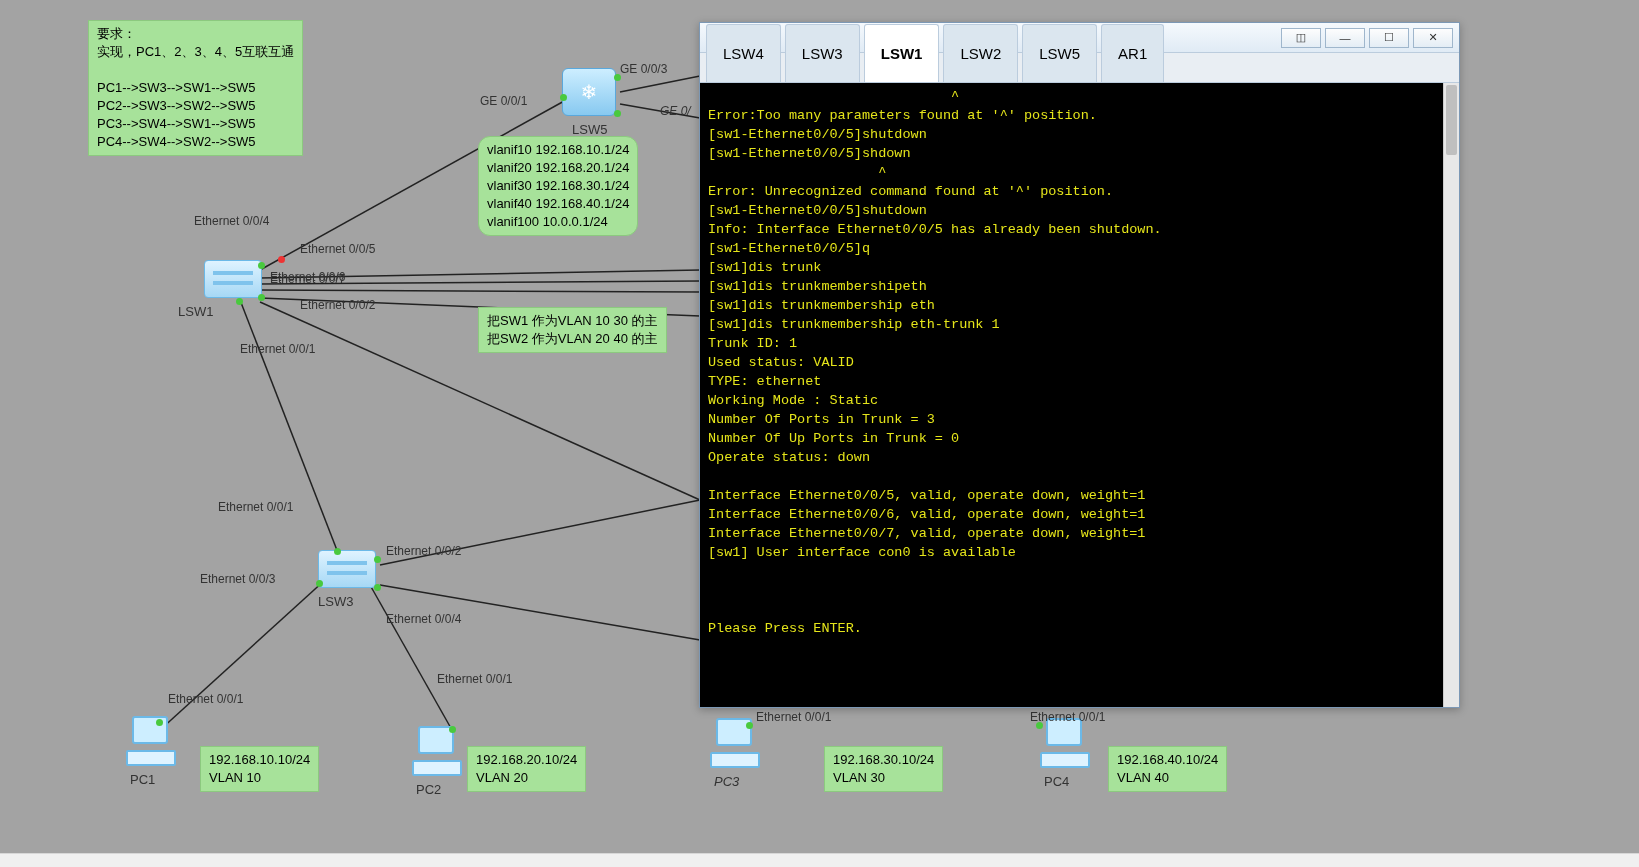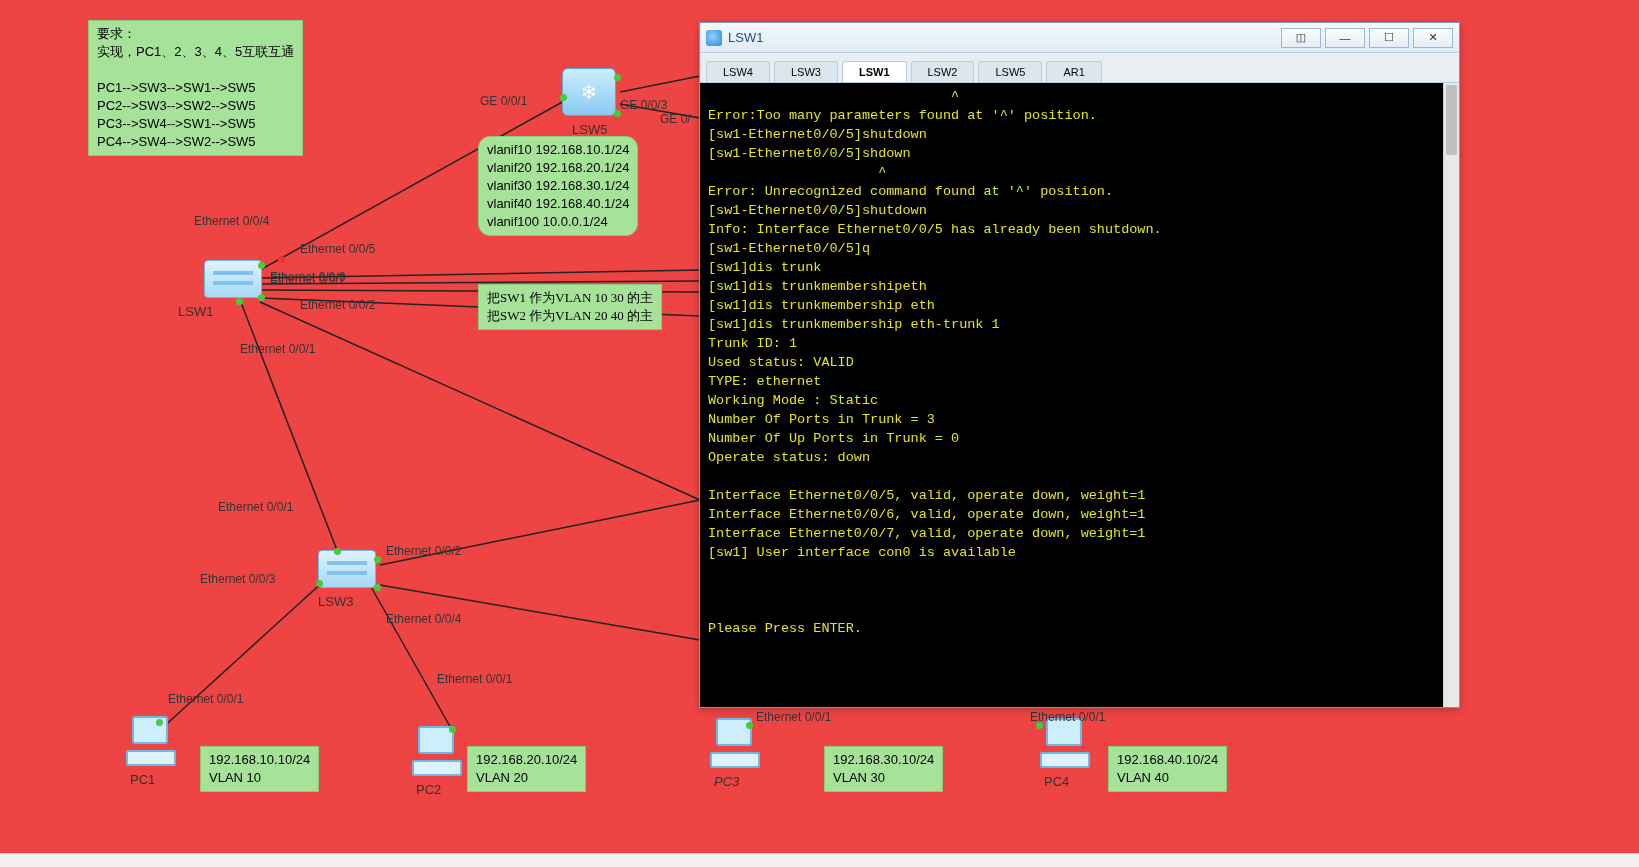--- a/index.html
+++ b/index.html
@@ -1,17 +1,17 @@
 <!DOCTYPE html>
 <html><head>
 <meta charset="utf-8">
 <style>
   * { box-sizing: border-box; margin: 0; padding: 0; }
   body { font-family: "Microsoft YaHei", Arial, sans-serif; font-size: 13px; background: #fff; overflow: hidden; width: 1639px; height: 867px; position: relative; }
-  .canvas { position: absolute; inset: 0; background: #ef4444; }
+  .canvas { position: absolute; inset: 0; background: #a3a3a3; }
   svg.topology { position: absolute; inset: 0; width: 100%; height: 100%; }
 
   .label { position: absolute; font-size: 12px; color: #333; white-space: nowrap; }
   .dev-label { position: absolute; font-size: 13px; color: #333; }
   .greenbox { position: absolute; background: #a7e29a; border: 1px solid #8cc97f; padding: 4px 8px; font-size: 13px; line-height: 18px; white-space: pre; }
 
   .device { position: absolute; }
   .switch-box { width: 58px; height: 38px; background: linear-gradient(#dff3ff,#a6d8f5); border: 1px solid #6bb9e8; border-radius: 4px; position: relative; }
   .switch-box::before, .switch-box::after { content:''; position:absolute; left:8px; right:8px; height:4px; background:#7fc3ec; }
   .switch-box::before { top:10px; }
@@ -25,21 +25,21 @@
   .port-dot { position:absolute; width:7px; height:7px; background:#49c93e; border-radius:50%; }
   .port-dot.red { background:#e33; }
 
   
   .term-window { position: absolute; left: 699px; top: 22px; width: 761px; height: 686px; background: #fff; border: 1px solid #7c98b5; box-shadow: 0 2px 8px rgba(0,0,0,.25); }
   .term-titlebar { height: 30px; background: linear-gradient(#f5f9fd,#e0ebf5); border-bottom:1px solid #bcd; display:flex; align-items:center; padding:0 6px; }
   .term-titlebar .ticon { width:16px; height:16px; background: radial-gradient(circle at 40% 40%, #8fd0ff, #2a8cd6); border-radius:3px; margin-right:6px; }
   .term-title { font-size: 13px; color:#1d4f82; flex:1; }
   .win-btn { width: 40px; height: 20px; border:1px solid #9fb6cc; background:linear-gradient(#fdfdfd,#e4edf5); margin-left:4px; display:flex; align-items:center; justify-content:center; font-size:11px; color:#333; cursor:pointer; }
   .tab-bar { height: 30px; background:#e9eef3; border-bottom:1px solid #bcd; display:flex; padding-left:6px; gap:4px; align-items:flex-end; }
-  .tab { padding: 4px 16px; border:1px solid #bcd; border-bottom:none; background:#dbe6ef; font-size:11px; cursor:pointer; border-radius:3px 3px 0 0; }
+  .tab { padding: 20px 16px; border:1px solid #bcd; border-bottom:none; background:#dbe6ef; font-size:15px; cursor:pointer; border-radius:3px 3px 0 0; }
   .tab.active { background:#fff; font-weight:bold; }
   .term-body { position:absolute; top:60px; bottom:0; left:0; right:16px; background:#000; color:#e5e51a; font-family:"Consolas","Courier New",monospace; font-size:13.5px; line-height:19px; padding:4px 8px; white-space:pre; overflow:hidden; }
   .term-scroll { position:absolute; top:60px; bottom:0; right:0; width:16px; background:#e8e8e8; border-left:1px solid #ccc; }
   .term-scroll .thumb { position:absolute; top:2px; left:2px; right:2px; height:70px; background:#bfbfbf; border-radius:2px; }
 
   .hscroll { position:absolute; left:0; right:0; bottom:0; height:14px; background:#f0f0f0; border-top:1px solid #d7d7d7; }
 </style>
 </head>
 <body>
 
@@ -72,21 +72,21 @@
 
 PC1--&gt;SW3--&gt;SW1--&gt;SW5
 PC2--&gt;SW3--&gt;SW2--&gt;SW5
 PC3--&gt;SW4--&gt;SW1--&gt;SW5
 PC4--&gt;SW4--&gt;SW2--&gt;SW5</div>
   <div class="greenbox" style="left:478px; top:136px;border-radius:12px;">vlanif10 192.168.10.1/24
 vlanif20 192.168.20.1/24
 vlanif30 192.168.30.1/24
 vlanif40 192.168.40.1/24
 vlanif100 10.0.0.1/24</div>
-  <div class="greenbox" style="left:478px; top:284px;font-family:Liberation Serif, serif;">把SW1 作为VLAN 10 30 的主
+  <div class="greenbox" style="left:478px; top:307px;">把SW1 作为VLAN 10 30 的主
 把SW2 作为VLAN 20 40 的主</div>
   <div class="greenbox" style="left:200px; top:746px;">192.168.10.10/24
 VLAN 10</div>
   <div class="greenbox" style="left:467px; top:746px;">192.168.20.10/24
 VLAN 20</div>
   <div class="greenbox" style="left:780px; top:746px;margin-left:44px;">192.168.30.10/24
 VLAN 30</div>
   <div class="greenbox" style="left:1108px; top:746px;">192.168.40.10/24
 VLAN 40</div>
 
@@ -127,23 +127,23 @@
     </div>
   <div class="dev-label" style="left:714px; top:774px;font-style:italic;">PC3</div>
   <div class="device" style="left:1040px; top:718px;">
       <div class="pc-icon">
         <div class="mon"></div>
         <div class="base"></div>
       </div>
     </div>
   <div class="dev-label" style="left:1044px; top:774px;">PC4</div>
 
-  <div class="label" style="left:620px; top:62px;margin-top:36px;">GE 0/0/3</div>
+  <div class="label" style="left:620px; top:62px;">GE 0/0/3</div>
   <div class="label" style="left:480px; top:94px;">GE 0/0/1</div>
-  <div class="label" style="left:660px; top:112px;">GE 0/</div>
+  <div class="label" style="left:660px; top:104px;font-style:italic;">GE 0/</div>
   <div class="label" style="left:194px; top:214px;">Ethernet 0/0/4</div>
   <div class="label" style="left:300px; top:242px;">Ethernet 0/0/5</div>
   <div class="label" style="left:270px; top:270px;">Ethernet 0/0/6</div>
   <div class="label" style="left:270px; top:272px;">Ethernet 0/0/7</div>
   <div class="label" style="left:300px; top:298px;">Ethernet 0/0/2</div>
   <div class="label" style="left:240px; top:342px;">Ethernet 0/0/1</div>
   <div class="label" style="left:218px; top:500px;">Ethernet 0/0/1</div>
   <div class="label" style="left:386px; top:544px;">Ethernet 0/0/2</div>
   <div class="label" style="left:200px; top:572px;">Ethernet 0/0/3</div>
   <div class="label" style="left:386px; top:612px;">Ethernet 0/0/4</div>

